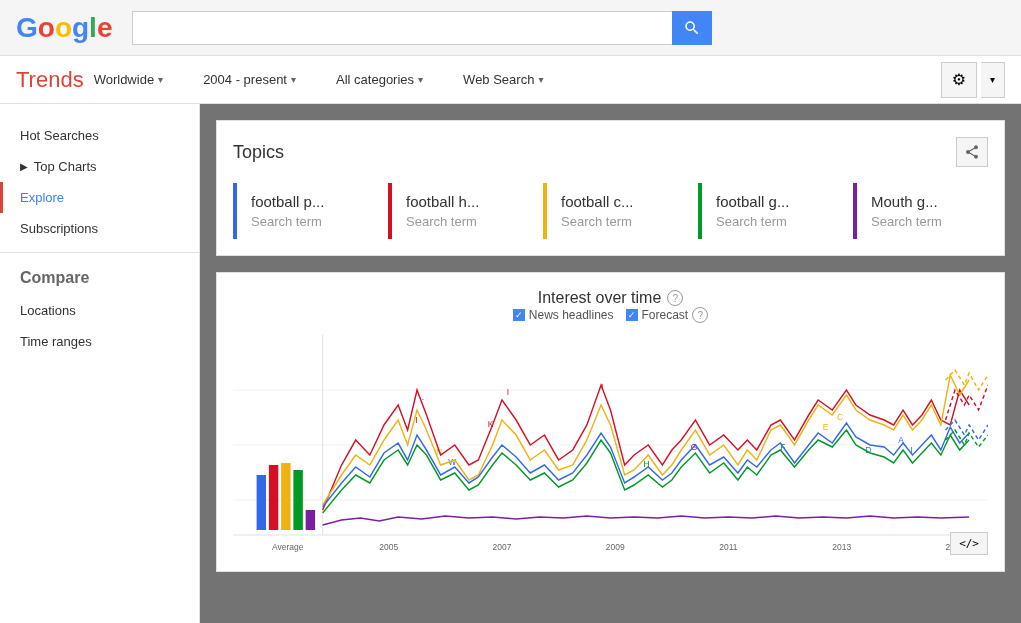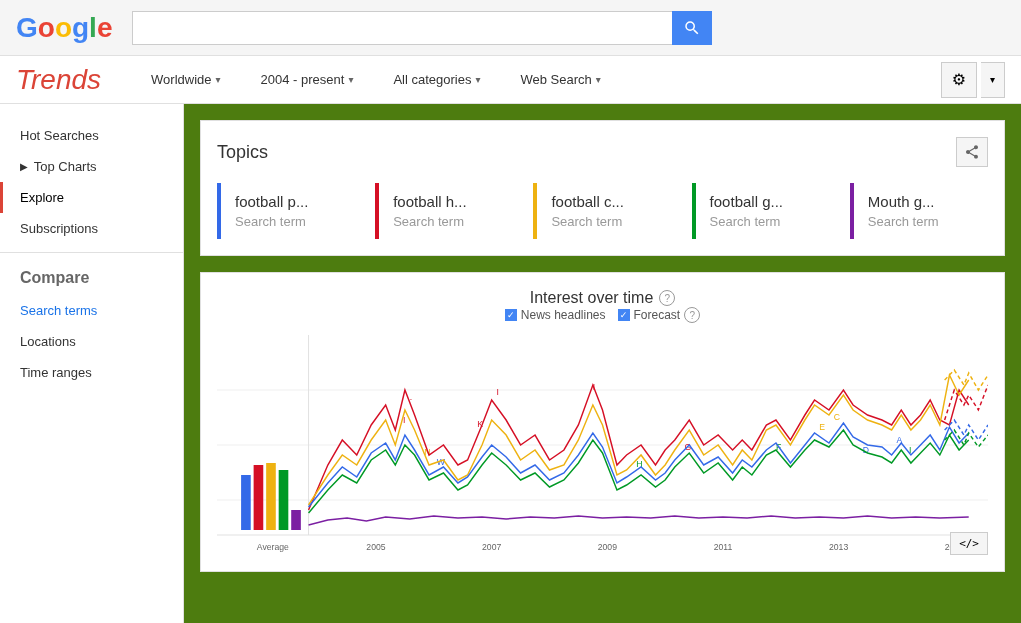--- a/index.html
+++ b/index.html
@@ -56,25 +56,23 @@
     
     .navbar {
       display: flex;
       align-items: center;
       padding: 0 16px;
       height: 48px;
       border-bottom: 1px solid #e0e0e0;
       background: #fff;
     }
     .brand {
-      font-size: 28px;
+      font-size: 22px;
       color: #db4437;
       font-weight: 400;
-      margin-right: 40px;
-      font-style: italic;
     }
     .nav-filters {
       display: flex;
       align-items: center;
       gap: 20px;
       flex: 1;
     }
     .filter-btn {
       display: flex;
       align-items: center;
@@ -110,50 +108,50 @@
     }
 
     
     .main {
       display: flex;
       height: calc(623px - 56px - 48px);
     }
 
     
     .sidebar {
-      width: 184px;
+      width: 200px;
       border-right: 1px solid #e0e0e0;
       padding: 16px 0;
       flex-shrink: 0;
     }
     .sidebar-item {
       display: flex;
       align-items: center;
       padding: 8px 20px;
       font-size: 13px;
       cursor: pointer;
       color: #333;
     }
-    .sidebar-item.active { color: #000000; border-left: 3px solid #db4437; padding-left: 17px; text-align: center; }
+    .sidebar-item.active { color: #3b82f6; border-left: 3px solid #db4437; padding-left: 17px; text-align: center; }
     .sidebar-item.link { color: #1a73e8; }
     .sidebar-item .chevron { margin-right: 6px; font-size: 10px; }
     .sidebar-divider { height: 1px; background: #e0e0e0; margin: 8px 0; }
     .sidebar-section-title {
       padding: 8px 20px;
       font-size: 16px;
       color: #666;
       font-weight: bold;
     }
 
     
     .content {
       flex: 1;
       overflow-y: auto;
       padding: 16px;
-      background: #4d7c0f;
+      background: #737373;
     }
 
     
     .topics-card {
       background: #fff;
       border: 1px solid #e0e0e0;
       margin-bottom: 16px;
       padding: 16px;
     }
     .topics-header {
@@ -344,23 +342,20 @@
       <span>Top Charts</span>
     </div>
     <div class="sidebar-item active">
       <span>Explore</span>
     </div>
     <div class="sidebar-item">
       <span>Subscriptions</span>
     </div>
     <div class="sidebar-divider"></div>
     <div class="sidebar-section-title">Compare</div>
-    <div class="sidebar-item link">
-      <span>Search terms</span>
-    </div>
     <div class="sidebar-item">
       <span>Locations</span>
     </div>
     <div class="sidebar-item">
       <span>Time ranges</span>
     </div>
   </div>
 
   <div class="content">
 

